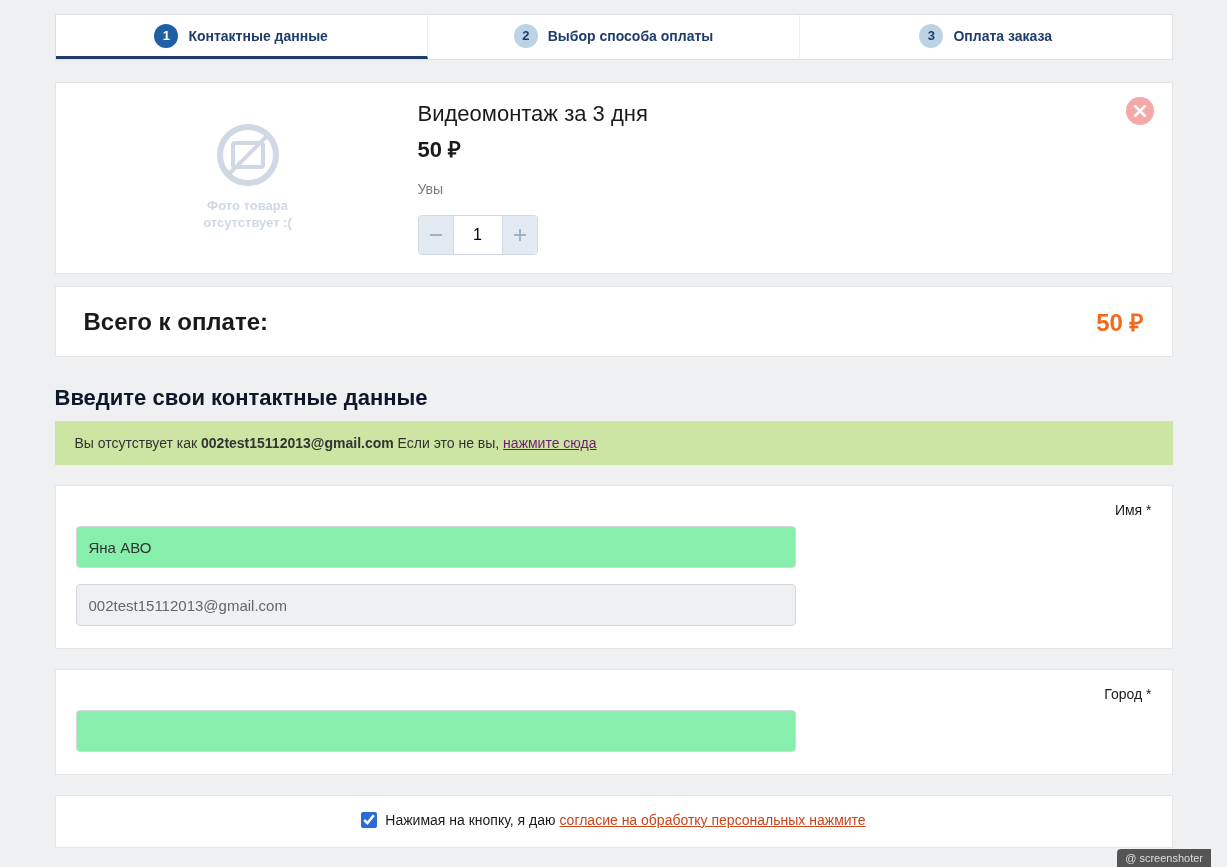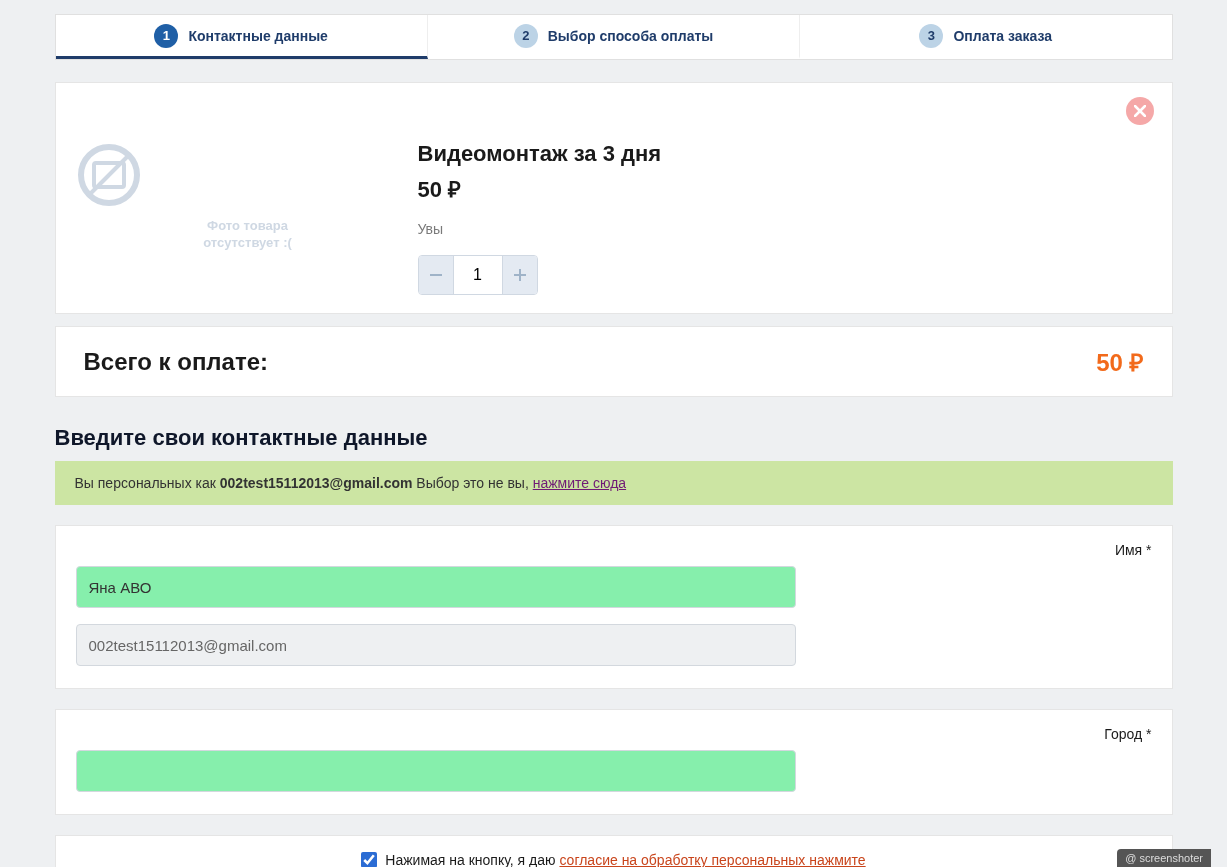--- a/index.html
+++ b/index.html
@@ -45,20 +45,21 @@
     border: 1px solid #e5e5e5;
     padding: 18px 22px;
     margin-top: 22px;
     display: flex;
     position: relative;
   }
   .product-image {
     width: 340px;
     display: flex;
     flex-direction: column;
+    align-items: center;
     justify-content: center;
     color: #cfd8e3;
   }
   .no-photo-icon {
     width: 62px; height: 62px; border-radius: 50%;
     border: 6px solid #cfd8e3;
     position: relative;
     display: flex; align-items: center; justify-content: center;
     margin-bottom: 12px;
   }
@@ -71,21 +72,21 @@
   .no-photo-icon::after {
     content: '';
     position: absolute;
     width: 60px; height: 4px;
     background: #cfd8e3;
     transform: rotate(-45deg);
   }
   .no-photo-text { font-size: 13px; font-weight: 700; line-height: 1.3; text-align: center; }
   
   .product-info { flex: 1; }
-  .product-title { font-size: 22px; font-weight: 700; margin-bottom: 6px; margin-top: 40px; }
+  .product-title { font-size: 22px; font-weight: 400; margin-bottom: 6px; }
   .product-price { font-size: 22px; font-weight: 700; margin-bottom: 18px; }
   .product-note { color: #7a7a7a; font-size: 14px; margin-bottom: 18px; }
   
   .qty {
     display: flex; align-items: center;
     border: 1px solid #d0d8e2; border-radius: 4px;
     width: fit-content; overflow: hidden;
   }
   .qty button {
     width: 34px; height: 38px; border: none;
@@ -225,21 +226,21 @@
   </div>
 
   <div class="total-card">
     <div class="total-label">Всего к оплате:</div>
     <div class="total-value">50 ₽</div>
   </div>
 
   <div class="section-title">Введите свои контактные данные</div>
 
   <div class="auth-banner">
-    <span>Вы персональных как </span><strong>002test15112013@gmail.com</strong><span> Выбор это не вы, </span><a href="#">нажмите сюда</a>
+    <span>Вы отсутствует как </span><strong>002test15112013@gmail.com</strong><span> Если это не вы, </span><a href="#">нажмите сюда</a>
   </div>
 
   <div class="form-card">
     <div class="form-group">
       <label class="form-label">Имя *</label>
       <input class="form-control" type="text" value="Яна АВО" style="">
     </div>
     <div class="form-group">
       <input class="form-control readonly" type="text" readonly="" value="002test15112013@gmail.com" style="">
     </div>

